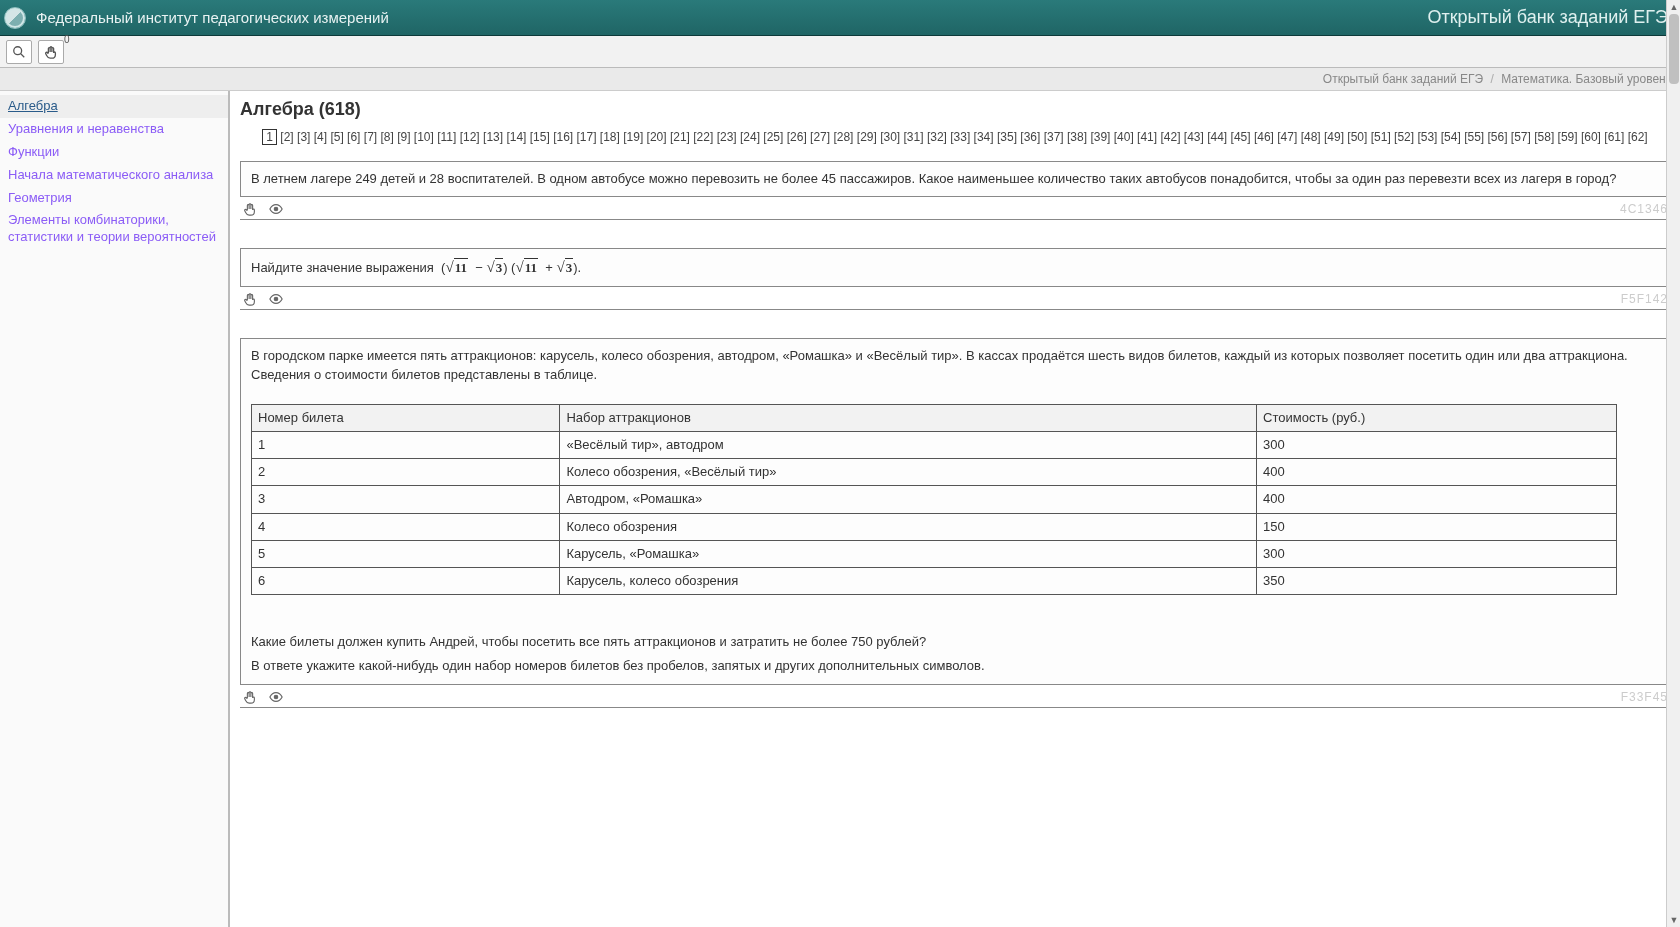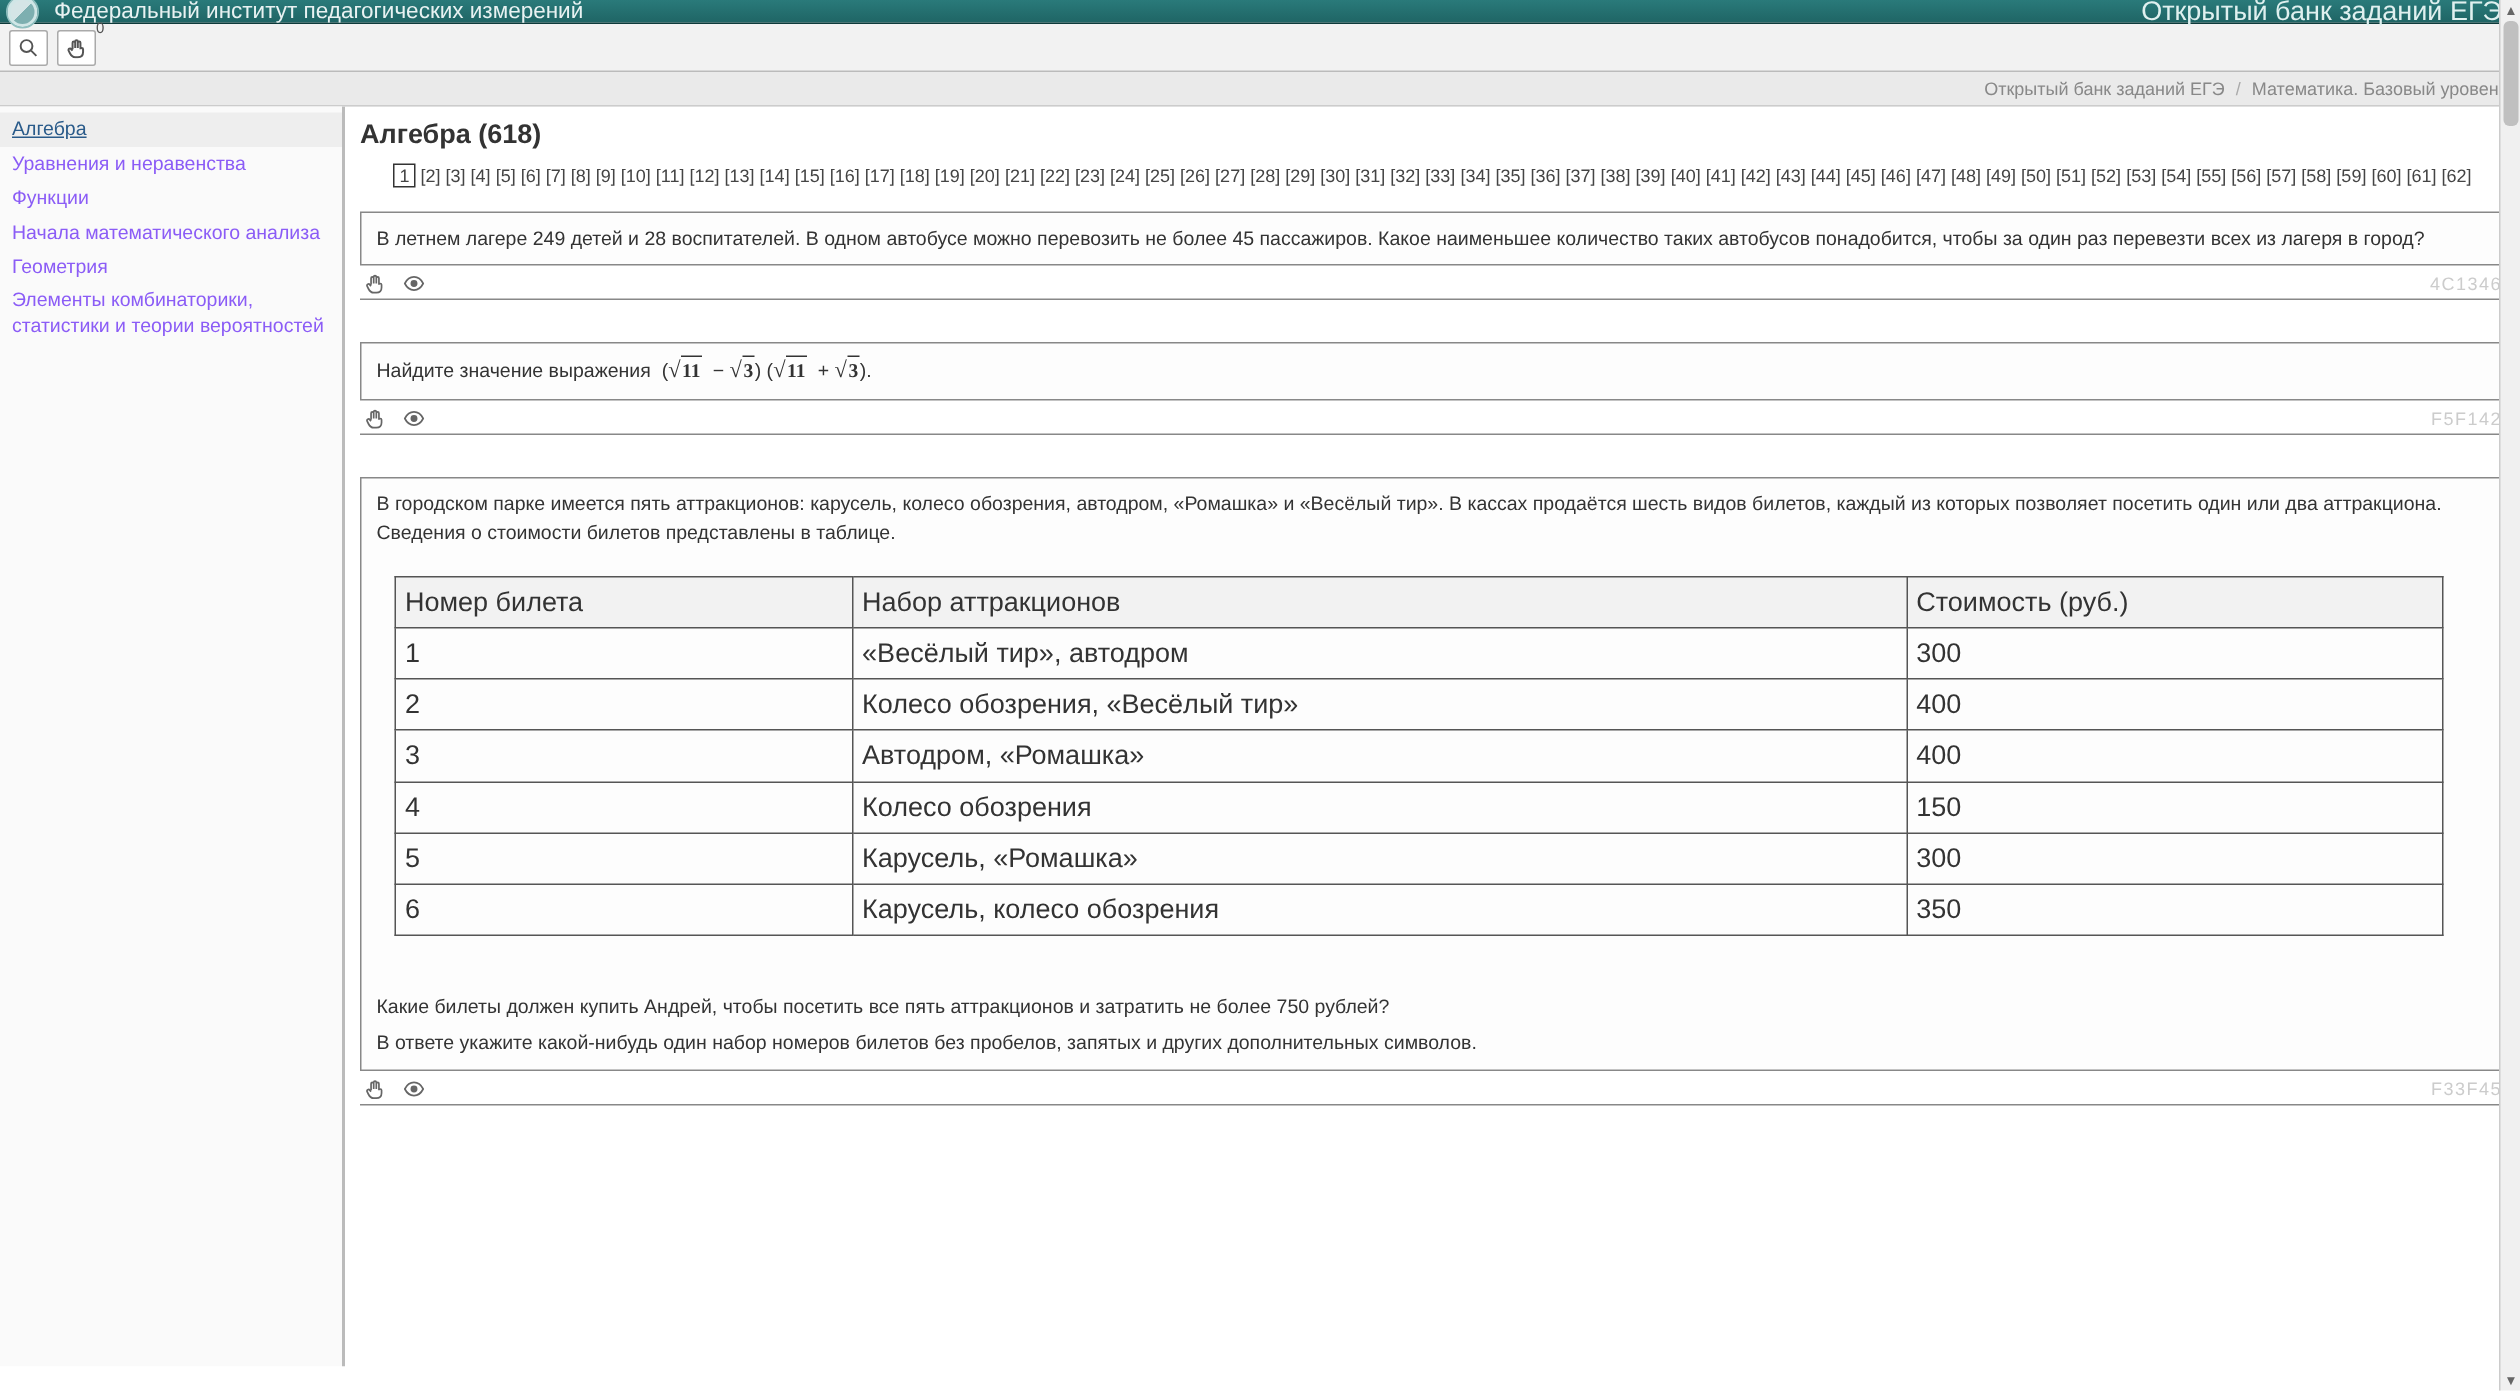--- a/index.html
+++ b/index.html
@@ -5,21 +5,21 @@
   * { box-sizing: border-box; }
   body {
     margin: 0;
     font-family: Arial, Helvetica, sans-serif;
     font-size: 13px;
     color: #333;
     background: #fff;
   }
   .topbar {
     background: linear-gradient(#2a7a7a, #1f6565);
-    height: 16px;
+    height: 36px;
     display: flex;
     align-items: center;
     color: #e8f2f2;
     font-size: 15px;
     padding: 0 4px;
     border-bottom: 1px solid #0d3a3a;
   }
   .topbar .logo {
     width: 22px; height: 22px;
     background: linear-gradient(135deg, #d5e5e6 50%, #7dafb0 50%);
@@ -130,22 +130,22 @@
     color: #bbb;
   }
   .tf-icons { flex: 0 0 auto; display: flex; gap: 10px; align-items: center; }
   .tf-icon { width: 16px; height: 16px; cursor: pointer; display:flex; align-items:center; justify-content:center; }
   .tf-icon svg { width: 14px; height: 14px; stroke: #666; fill: none; stroke-width: 1.3; }
   .tf-id { margin-left: auto; color: #ccc; letter-spacing: 1px; }
 
   table.data {
     border-collapse: collapse;
     width: 97%;
-    margin: 20px 12px;
-    font-size: 18px;
+    margin: 20px 0;
+    font-size: 13px;
   }
   table.data th, table.data td {
     border: 1px solid #555;
     padding: 4px 6px;
     text-align: left;
     font-weight: normal;
   }
   table.data th { background: #f2f2f2; }
 
   .sqrt { display:inline-block; position:relative;font-family:Liberation Serif, serif; }

